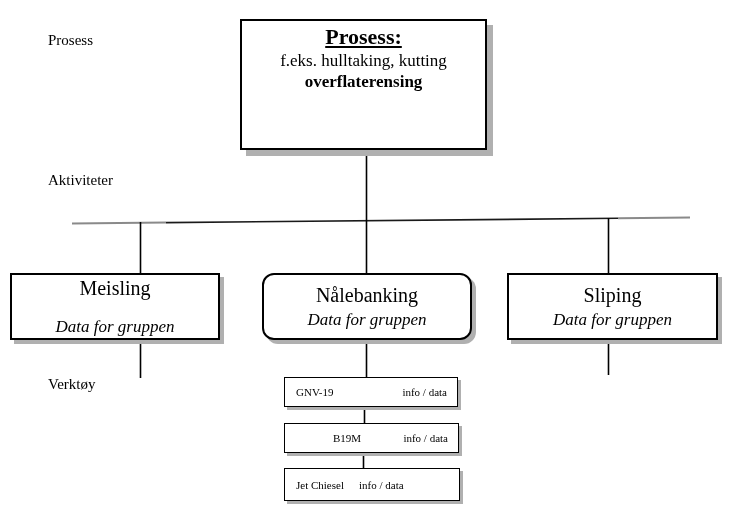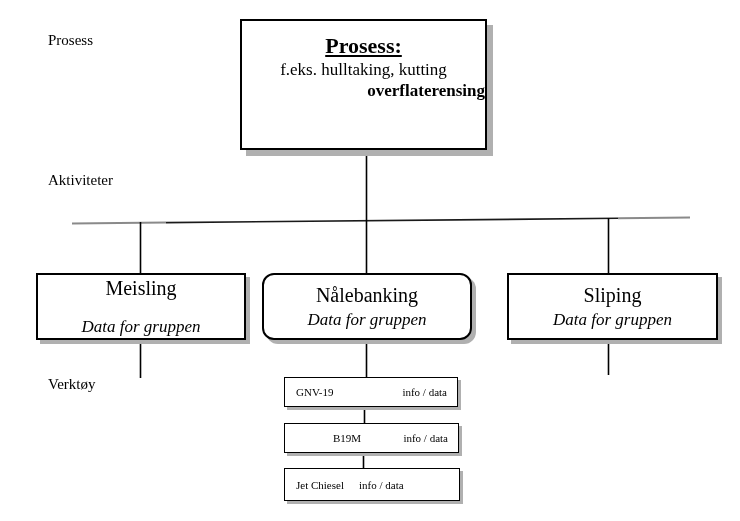--- a/index.html
+++ b/index.html
@@ -21,37 +21,37 @@
   .lbl-aktiviteter{top:171px;}
   .lbl-verktoy{top:375px;}
 
   .box{
     position:absolute;box-sizing:border-box;
     background:#ffffff;border:2px solid #000;
   }
   .top-box{
     left:240px;top:19px;width:247px;height:131px;
     box-shadow:6px 6px 0 0 #b0b0b0;
-    text-align:center;padding-top:11px;
+    text-align:center;padding-top:2px;
   }
   .top-title{
     font-size:22px;line-height:27px;font-weight:bold;
     text-decoration:underline;
   }
   .top-line{font-size:17px;line-height:21px;}
-  .top-line.bold{font-weight:bold;text-align:right;}
+  .top-line.bold{font-weight:bold;}
 
   .activity-box{
     top:273px;height:67px;width:210px;
     box-shadow:4px 4px 0 0 #b0b0b0;
     display:flex;flex-direction:column;
     align-items:center;justify-content:center;
     text-align:center;
   }
-  .act-left{left:36px;gap:14px;}
+  .act-left{left:10px;gap:14px;}
   .act-mid{left:262px;border-radius:12px;}
   .act-right{left:507px;width:211px;}
   .act-title{font-size:20px;line-height:26px;}
   .act-sub{font-size:17px;line-height:23px;font-style:italic;text-align:center;}
 
   .tool-box{
     left:284px;width:174px;height:30px;
     border-width:1px;
     box-shadow:3px 3px 0 0 #b0b0b0;
     display:flex;align-items:center;justify-content:space-between;

